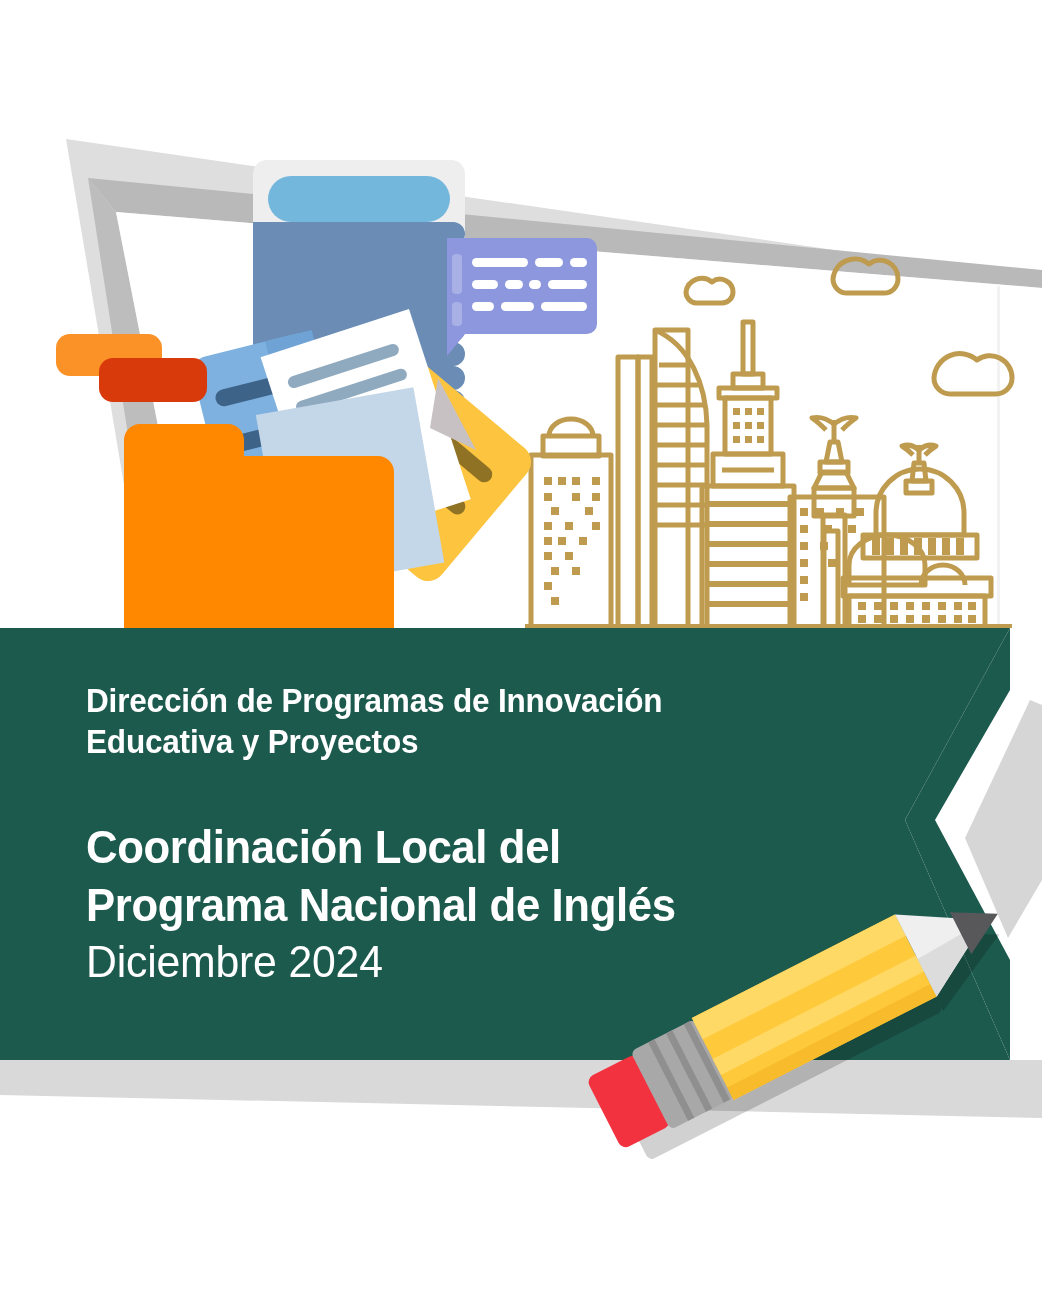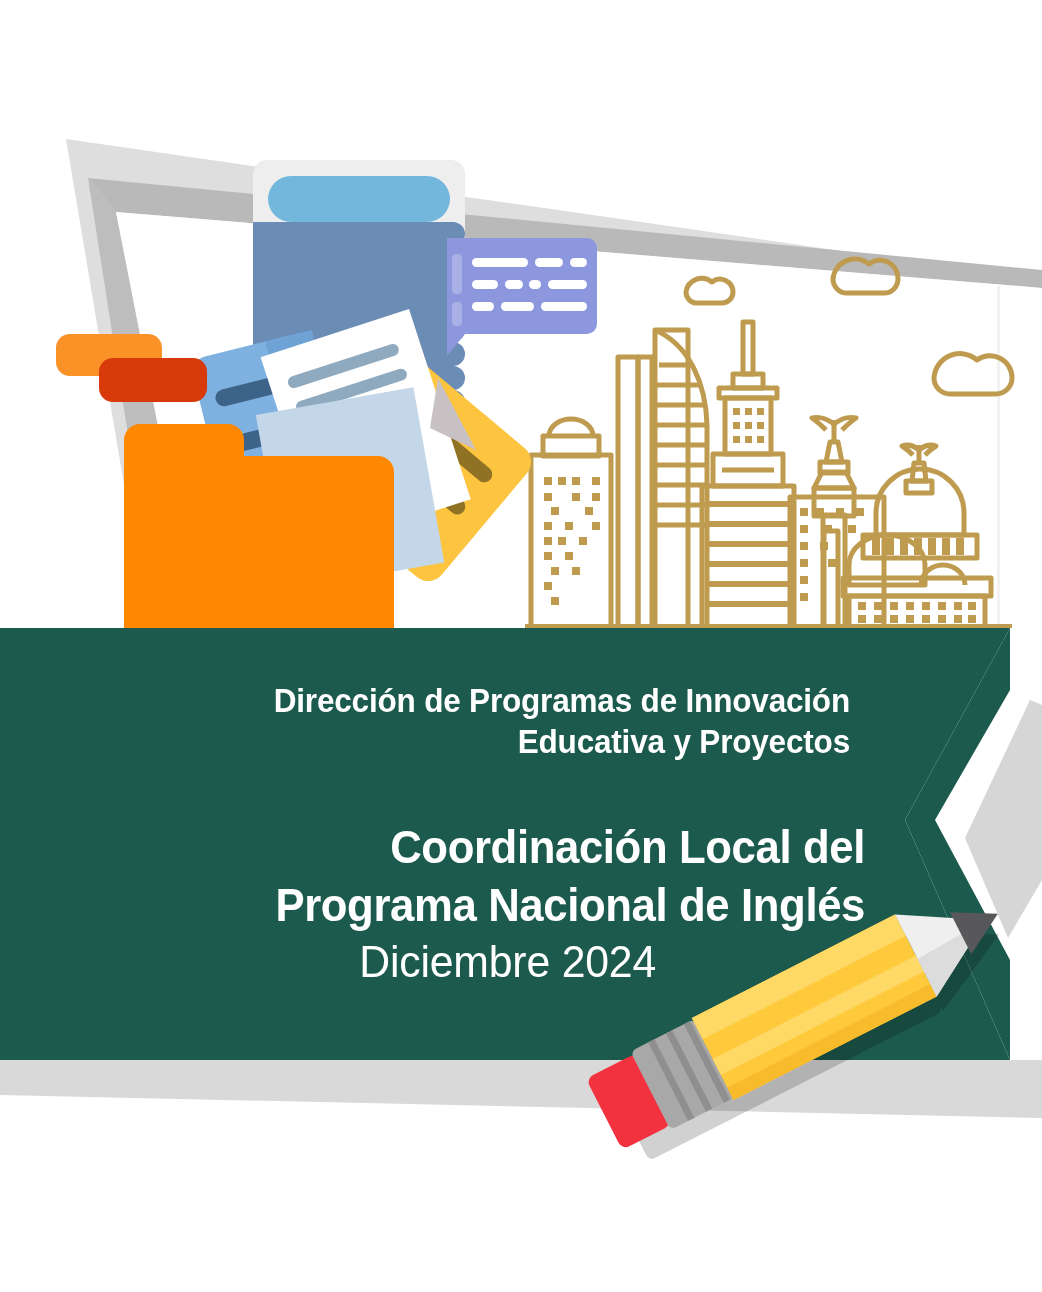--- a/index.html
+++ b/index.html
@@ -5,21 +5,20 @@
   html,body{margin:0;padding:0;background:#ffffff;}
   body{width:1042px;height:1292px;font-family:"Liberation Sans",sans-serif;overflow:hidden;}
   #stage{position:relative;width:1042px;height:1292px;background:#ffffff;overflow:hidden;}
 
   #art{position:absolute;left:0;top:0;width:1042px;height:1292px;}
 
   
   #banner-text{
     position:absolute;left:0;top:628px;width:1042px;height:432px;
     pointer-events:none;
-    text-align:right;
   }
   .t-dept{
     position:absolute;left:86px;top:52px;width:800px;
     color:#ffffff;font-weight:bold;font-size:33px;line-height:41px;
     letter-spacing:-0.2px;
     font-family:"Liberation Sans",sans-serif;
     font-stretch:condensed;
     transform:scaleX(0.955);transform-origin:left top;
   }
   .t-dept div{white-space:nowrap;}

